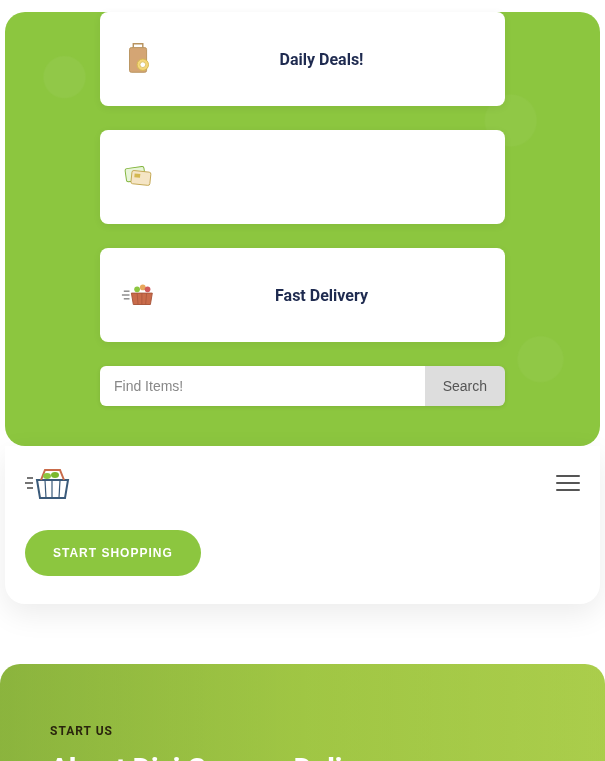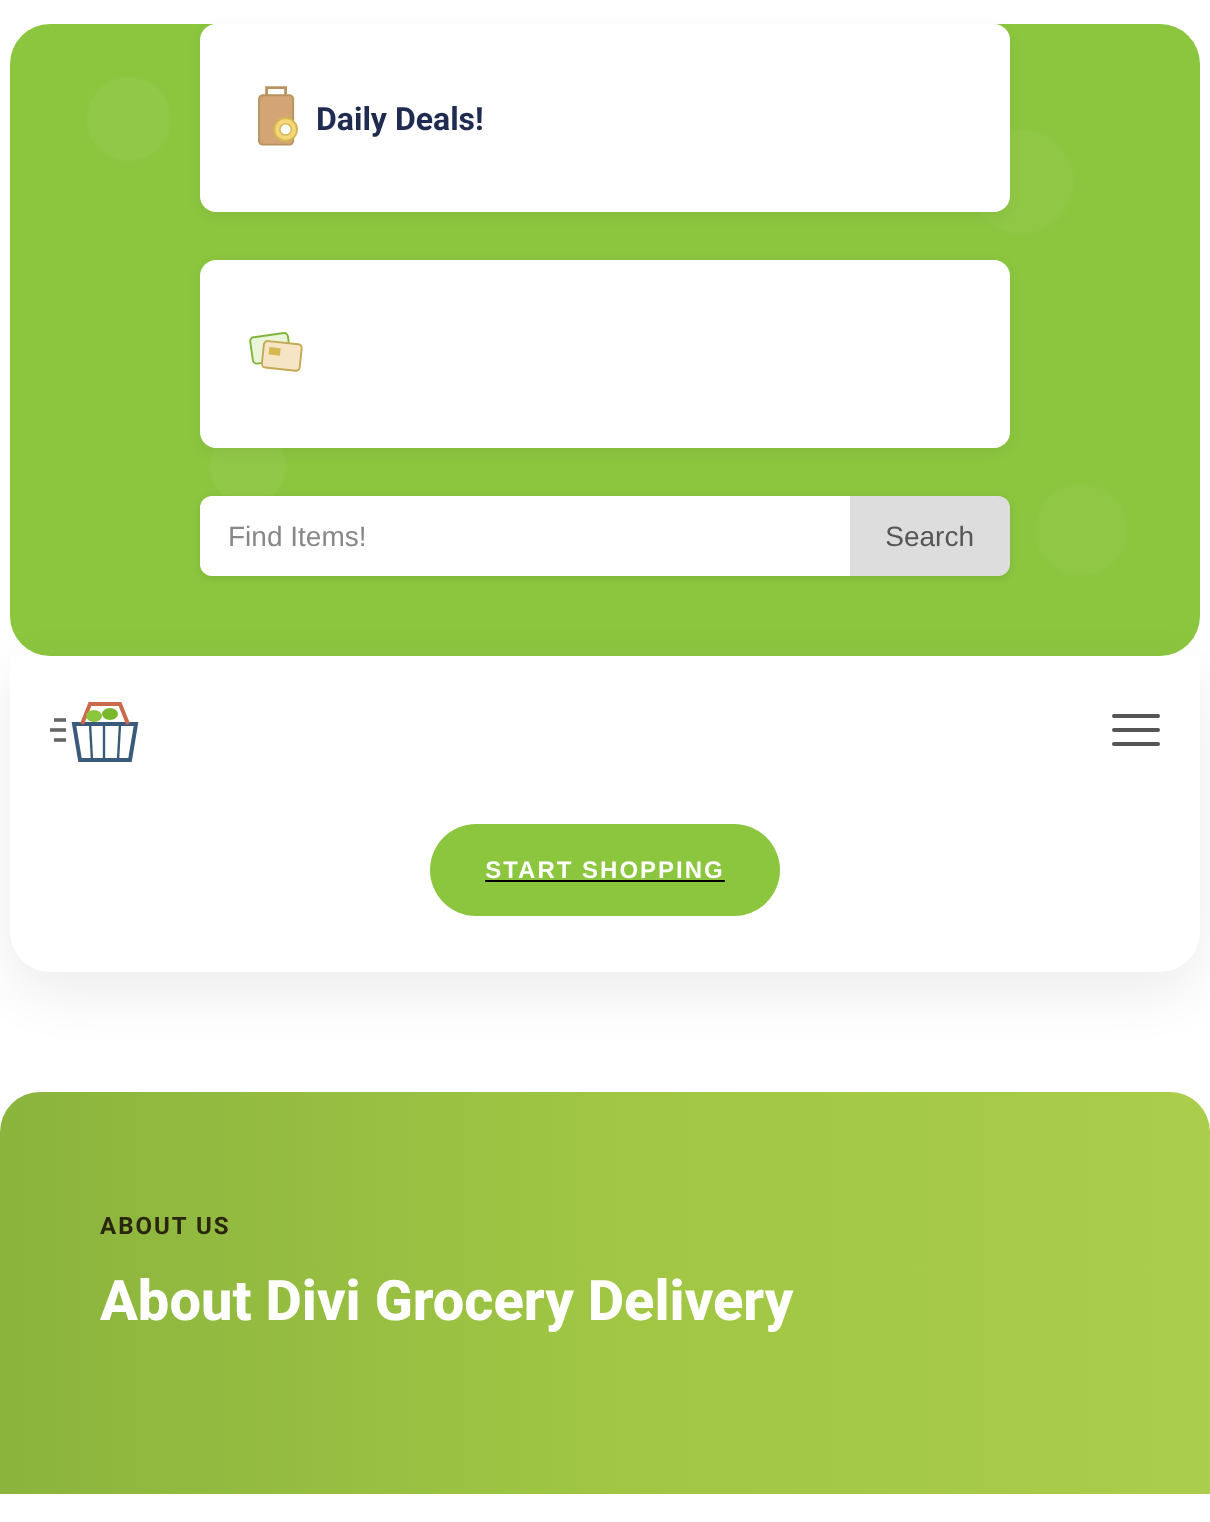--- a/index.html
+++ b/index.html
@@ -47,20 +47,21 @@
     .feature-card:first-child {
       margin-top: -18px;
     }
     .feature-icon {
       width: 38px;
       height: 38px;
       flex-shrink: 0;
     }
     .feature-label {
       flex: 1;
+      text-align: center;
       font-weight: 700;
       color: #1f2b50;
       font-size: 16px;
     }
     .search-row {
       display: flex;
       margin-top: 10px;
       border-radius: 6px;
       overflow: hidden;
       box-shadow: 0 1px 4px rgba(0,0,0,0.1);
@@ -109,23 +110,21 @@
     }
     .hamburger span {
       width: 24px;
       height: 2px;
       background: #555;
       border-radius: 1px;
     }
     .cta-container {
       width: 100%;
       display: flex;
-      justify-content: center;
       margin-top: 28px;
-      text-decoration: underline;
     }
     .cta-btn {
       background: #8cc63f;
       color: #fff;
       font-weight: 700;
       font-size: 12px;
       letter-spacing: 1px;
       border: none;
       padding: 16px 28px;
       border-radius: 30px;
@@ -172,20 +171,37 @@
   <div class="feature-card">
     <span class="feature-icon">
       <svg viewBox="0 0 40 40">
         <rect x="6" y="10" width="20" height="14" rx="2" fill="#e8f5d8" stroke="#7fb339" stroke-width="1" transform="rotate(-8 16 17)"></rect>
         <rect x="12" y="14" width="20" height="14" rx="2" fill="#f5e5c5" stroke="#c5a855" stroke-width="1" transform="rotate(6 22 21)"></rect>
         <rect x="15" y="17" width="6" height="4" fill="#d4b850" transform="rotate(6 22 21)"></rect>
       </svg>
     </span>
   </div>
 
+  <div class="feature-card">
+    <span class="feature-icon">
+      <svg viewBox="0 0 40 40">
+        <line x1="4" y1="16" x2="10" y2="16" stroke="#888" stroke-width="1.5"></line>
+        <line x1="2" y1="20" x2="10" y2="20" stroke="#888" stroke-width="1.5"></line>
+        <line x1="4" y1="24" x2="10" y2="24" stroke="#888" stroke-width="1.5"></line>
+        <path d="M12 18 L14 30 L32 30 L34 18 Z" fill="#c96b4a" stroke="#a8553a" stroke-width="1"></path>
+        <line x1="18" y1="18" x2="19" y2="30" stroke="#a8553a" stroke-width="0.8"></line>
+        <line x1="23" y1="18" x2="23" y2="30" stroke="#a8553a" stroke-width="0.8"></line>
+        <line x1="28" y1="18" x2="27" y2="30" stroke="#a8553a" stroke-width="0.8"></line>
+        <circle cx="18" cy="14" r="3" fill="#8cc63f"></circle>
+        <circle cx="24" cy="12" r="3" fill="#e8a85c"></circle>
+        <circle cx="29" cy="14" r="3" fill="#d05a5a"></circle>
+      </svg>
+    </span>
+    <span class="feature-label">Fast Delivery</span>
+  </div>
 
   <div class="search-row">
     <input class="search-input" type="text" placeholder="Find Items!" style="">
     <button class="search-btn">Search</button>
   </div>
 
 </div>
 
 <div class="header-bar">
   <span class="logo">
@@ -206,15 +222,15 @@
     <span></span>
     <span></span>
     <span></span>
   </div>
   <div class="cta-container">
     <button class="cta-btn">START SHOPPING</button>
   </div>
 </div>
 
 <div class="about-section">
-  <div class="about-eyebrow">ABOUT US</div>
+  <div class="about-eyebrow">START US</div>
   <div class="about-title">About Divi Grocery Delivery</div>
 </div>
 
 </body></html>

